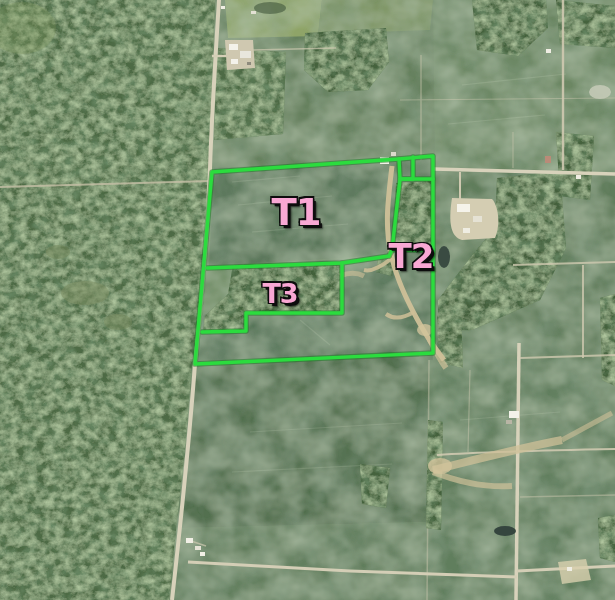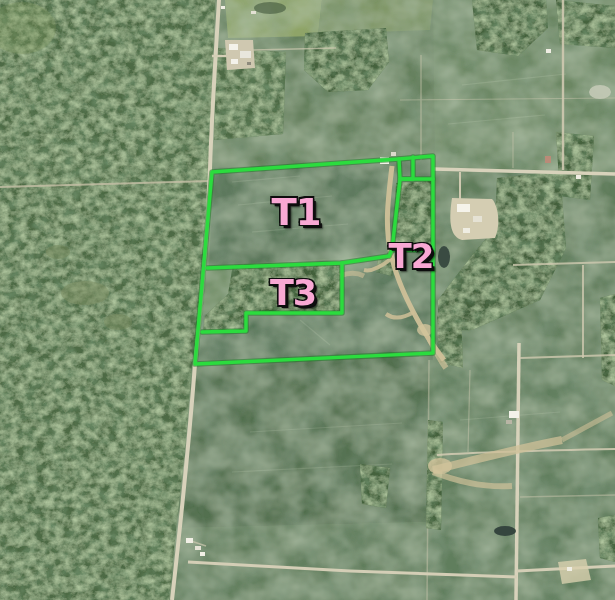--- a/index.html
+++ b/index.html
@@ -234,14 +234,14 @@
         <path d="M399,159 L400,179 L413,179 L413,157"></path>
         <path d="M400,179 L433,179 M433,250 L392,250 L400,179 M392,250 L389,256"></path>
         <path d="M207,268 L342,263 L389,256"></path>
         <path d="M342,263 L342,313 L246,313 L246,331 L202,332"></path>
       </g>
     </g>
   </svg>
 
   <div class="tract-label" style="left:296px; top:212px;">T1</div>
   <div class="tract-label" style="left:411px; top:213px; font-size:34px;margin-top:43px;">T2</div>
-  <div class="tract-label" style="left:293px; top:293px; font-size:35px;">T3</div>
+  <div class="tract-label" style="left:280px; top:293px; font-size:27px;">T3</div>
 </div>
 
 </body></html>

